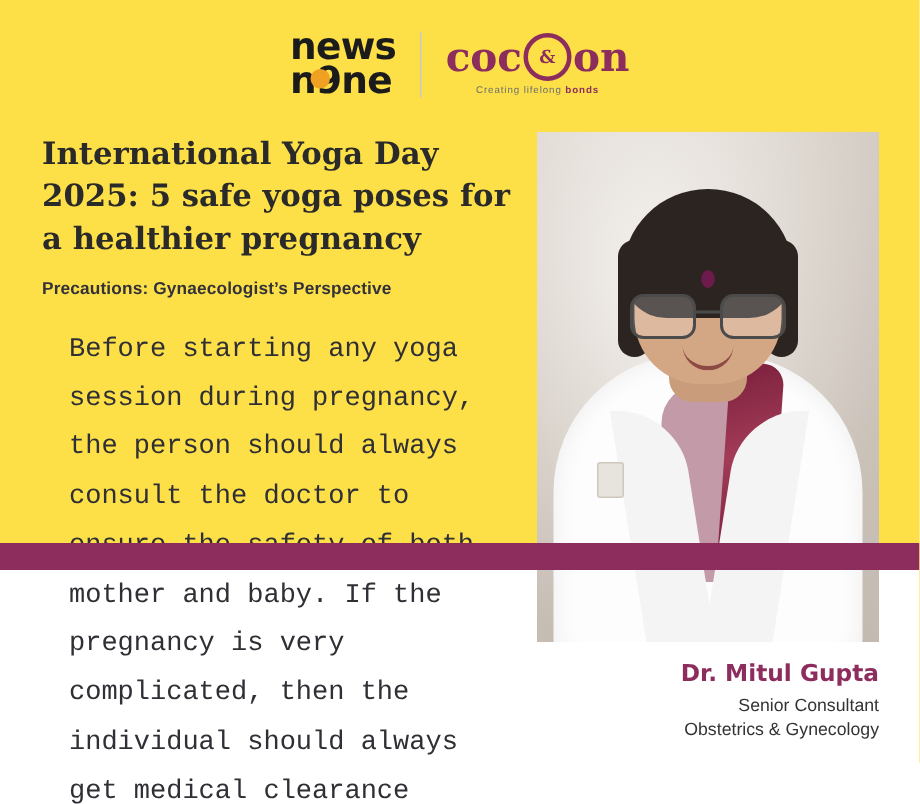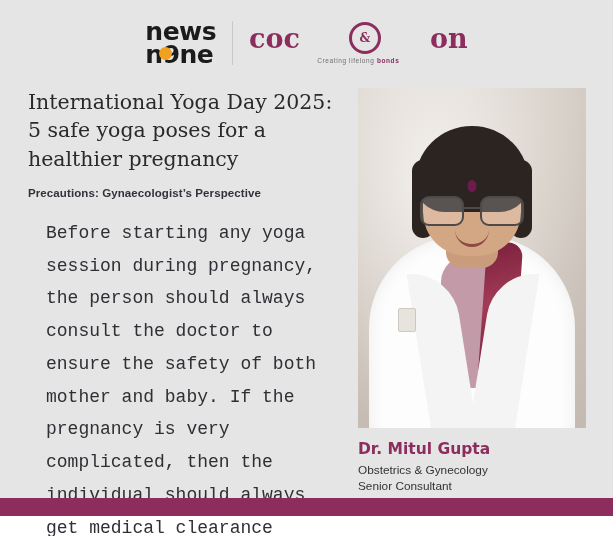--- a/index.html
+++ b/index.html
@@ -11,23 +11,23 @@
     height: 536px;
     background: #ffffff;
     font-family: "Liberation Sans", sans-serif;
     overflow: hidden;
     position: relative;
   }
 
   .page {
     position: relative;
     width: 613px;
-    height: 516px;
+    height: 380px;
     box-sizing: border-box;
-    background: #e5e5e5;
+    background: #fde047;
   }
 
   
   .logo-bar {
     position: absolute;
     top: 14px;
     left: 0;
     width: 613px;
     height: 58px;
     display: flex;
@@ -74,21 +74,20 @@
   }
   .cocoon-word {
     font-family: "DejaVu Serif", serif;
     font-size: 27px;
     font-weight: bold;
     color: #8c2d5e;
     letter-spacing: 0px;
     line-height: 1;
     display: flex;
     align-items: center;
-    gap: 48px;
   }
   .cocoon-ring {
     display: inline-block;
     width: 26px;
     height: 26px;
     border: 3px solid #8c2d5e;
     border-radius: 50%;
     position: relative;
     margin: 0 1px;
   }
@@ -118,21 +117,21 @@
     left: 28px;
     top: 88px;
     width: 313px;
   }
   .headline {
     font-family: "DejaVu Serif", serif;
     font-size: 20.5px;
     line-height: 1.38;
     color: #2a2a2a;
     margin: 0 0 14px 0;
-    font-weight: normal;
+    font-weight: bold;
   }
   .sub-head {
     font-family: "Liberation Sans", sans-serif;
     font-weight: bold;
     font-size: 11.5px;
     color: #33323a;
     margin: 0 0 9px 0;
     letter-spacing: 0.1px;
   }
   .sub-body {
@@ -320,21 +319,21 @@
     background: #e7e3dd;
     border: 1px solid #cfc8c0;
     border-radius: 2px;
   }
 
   .caption {
     position: absolute;
     left: 358px;
     top: 440px;
     width: 228px;
-    text-align: left;
+    text-align: right;
   }
   .cap-name {
     font-family: "DejaVu Sans", sans-serif;
     font-size: 15.5px;
     font-weight: bold;
     color: #8c2d5e;
     margin: 0 0 4px 0;
   }
   .cap-role {
     font-family: "Liberation Sans", sans-serif;
@@ -411,18 +410,18 @@
         <span class="ph-lens l"></span>
         <span class="ph-bridge"></span>
         <span class="ph-lens r"></span>
       </div>
       <div class="ph-smile"></div>
     </div>
   </div>
 
   <div class="caption">
     <p class="cap-name">Dr. Mitul Gupta</p>
+    <p class="cap-role">Senior Consultant</p>
     <p class="cap-role">Obstetrics &amp; Gynecology</p>
-    <p class="cap-role">Senior Consultant</p>
   </div>
 
   <div class="bottom-bar"></div>
 </div>
 
 </body></html>

